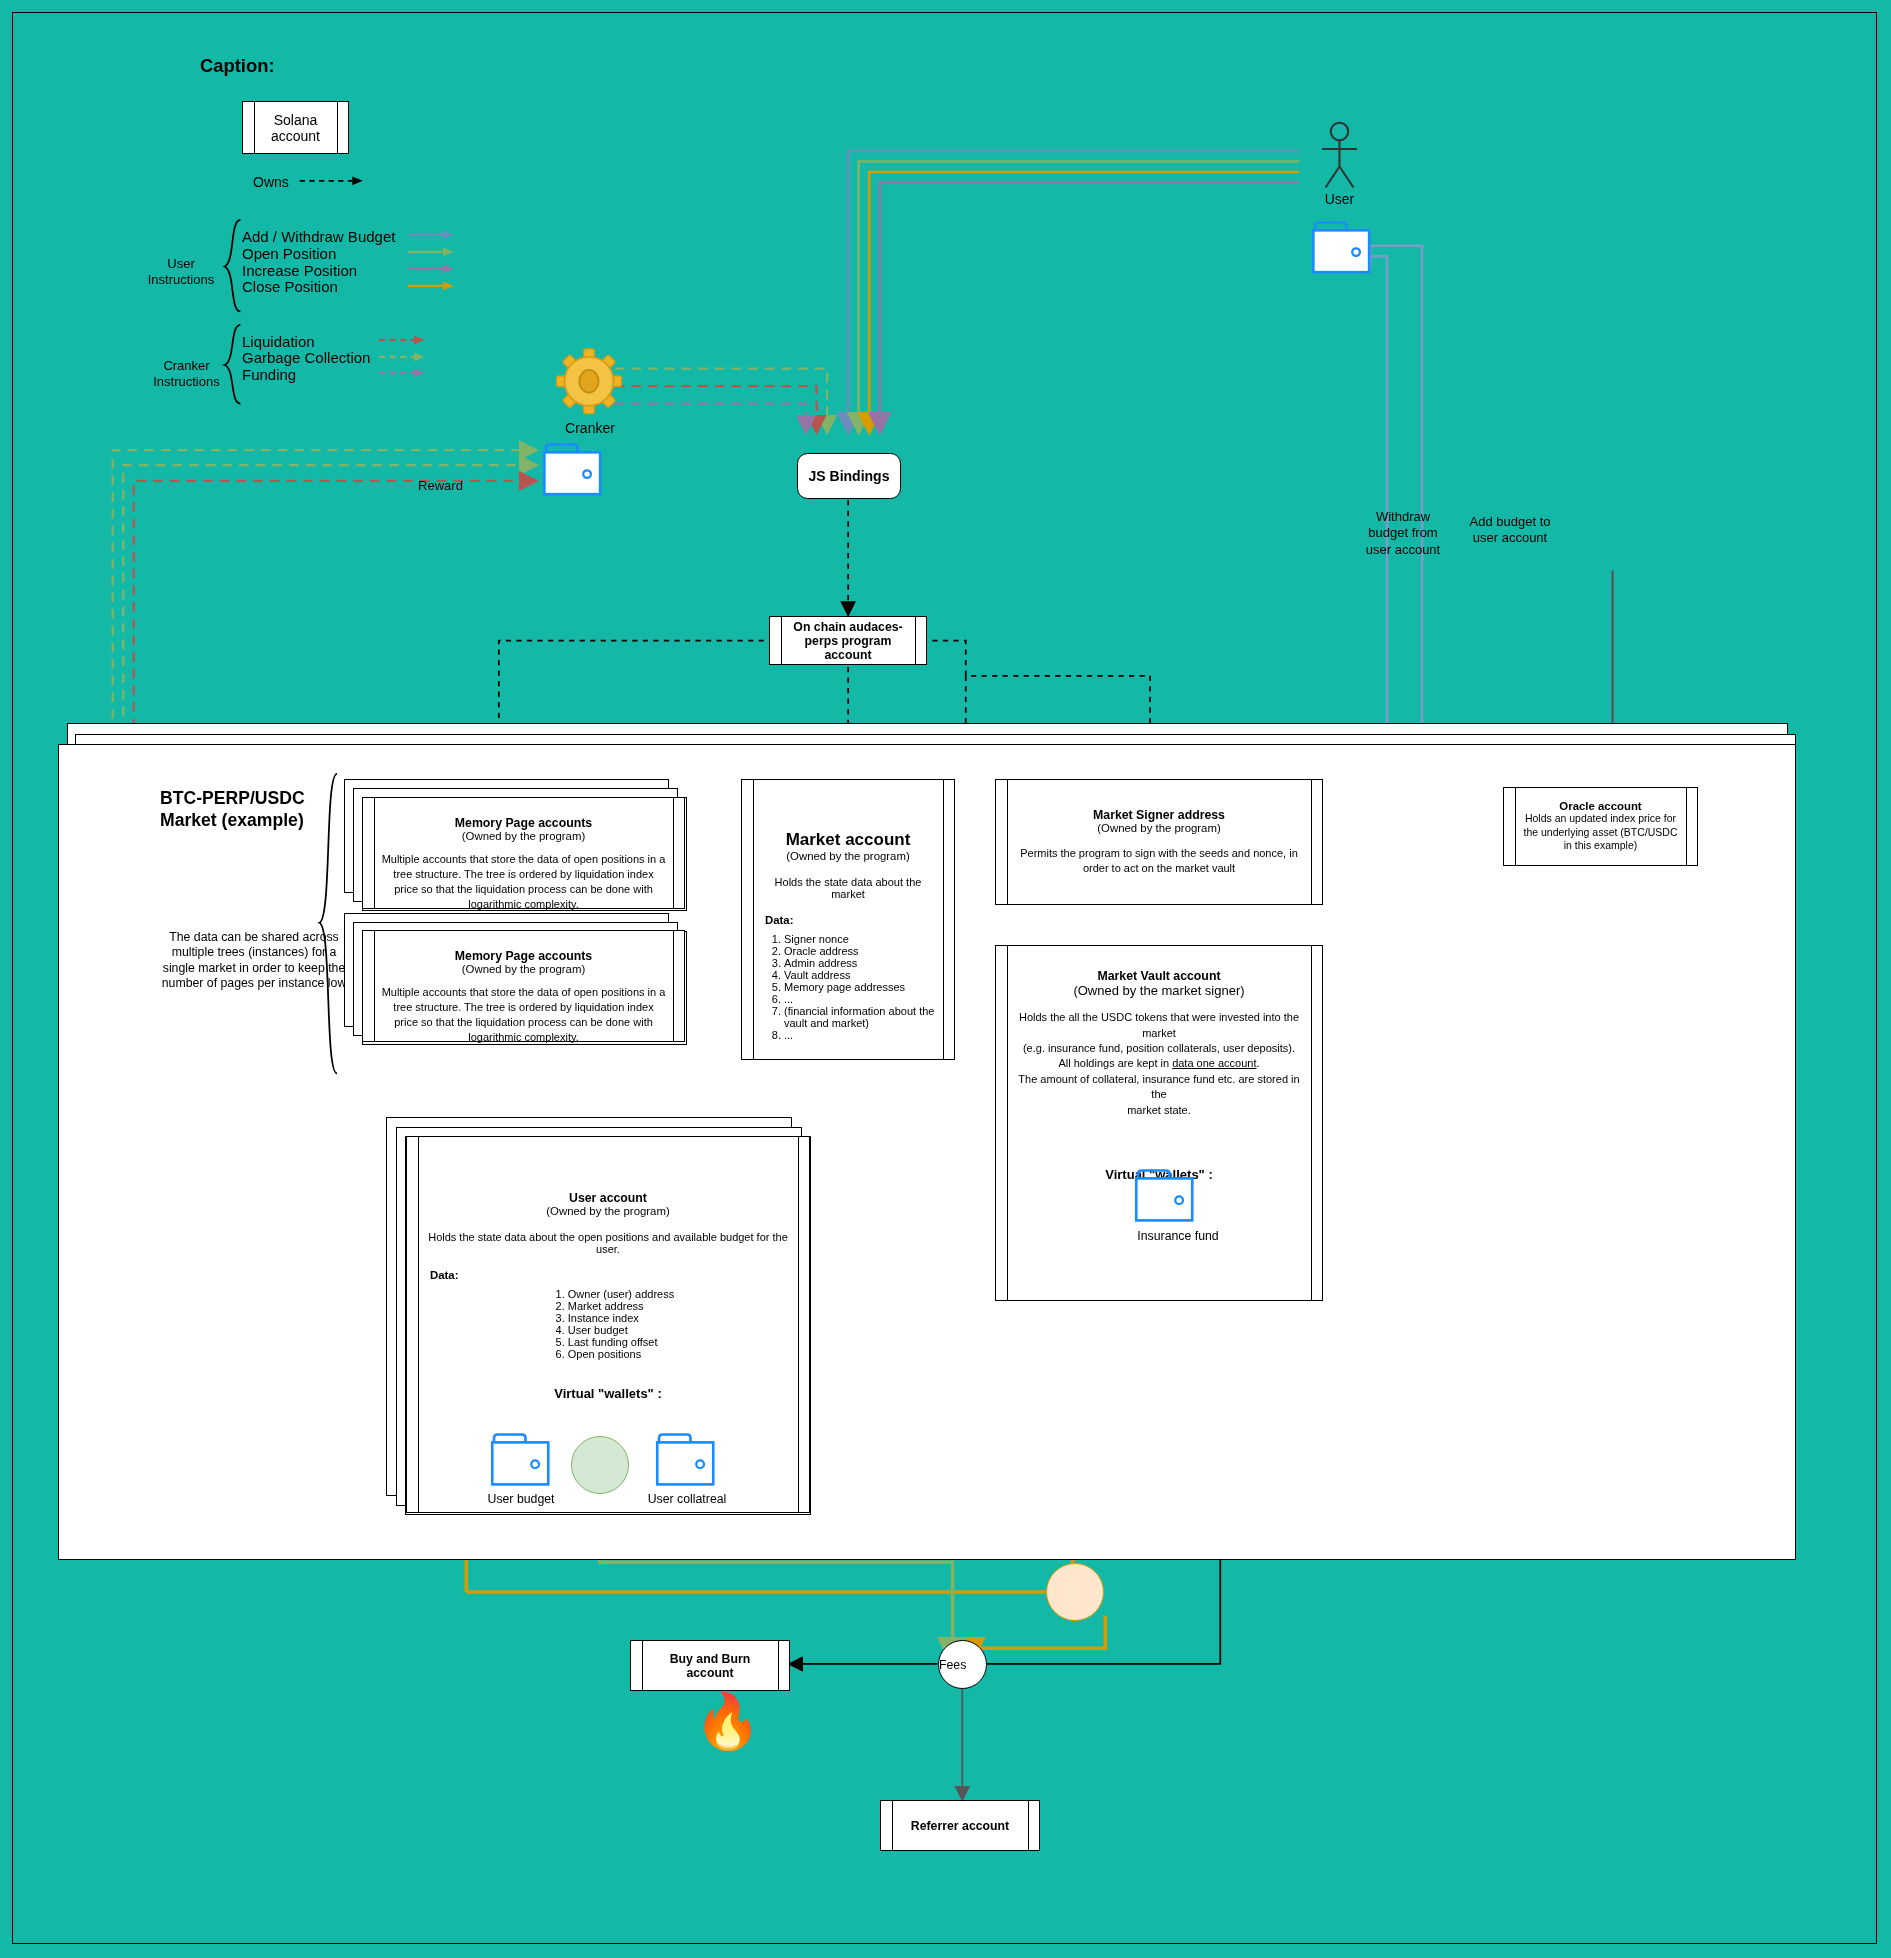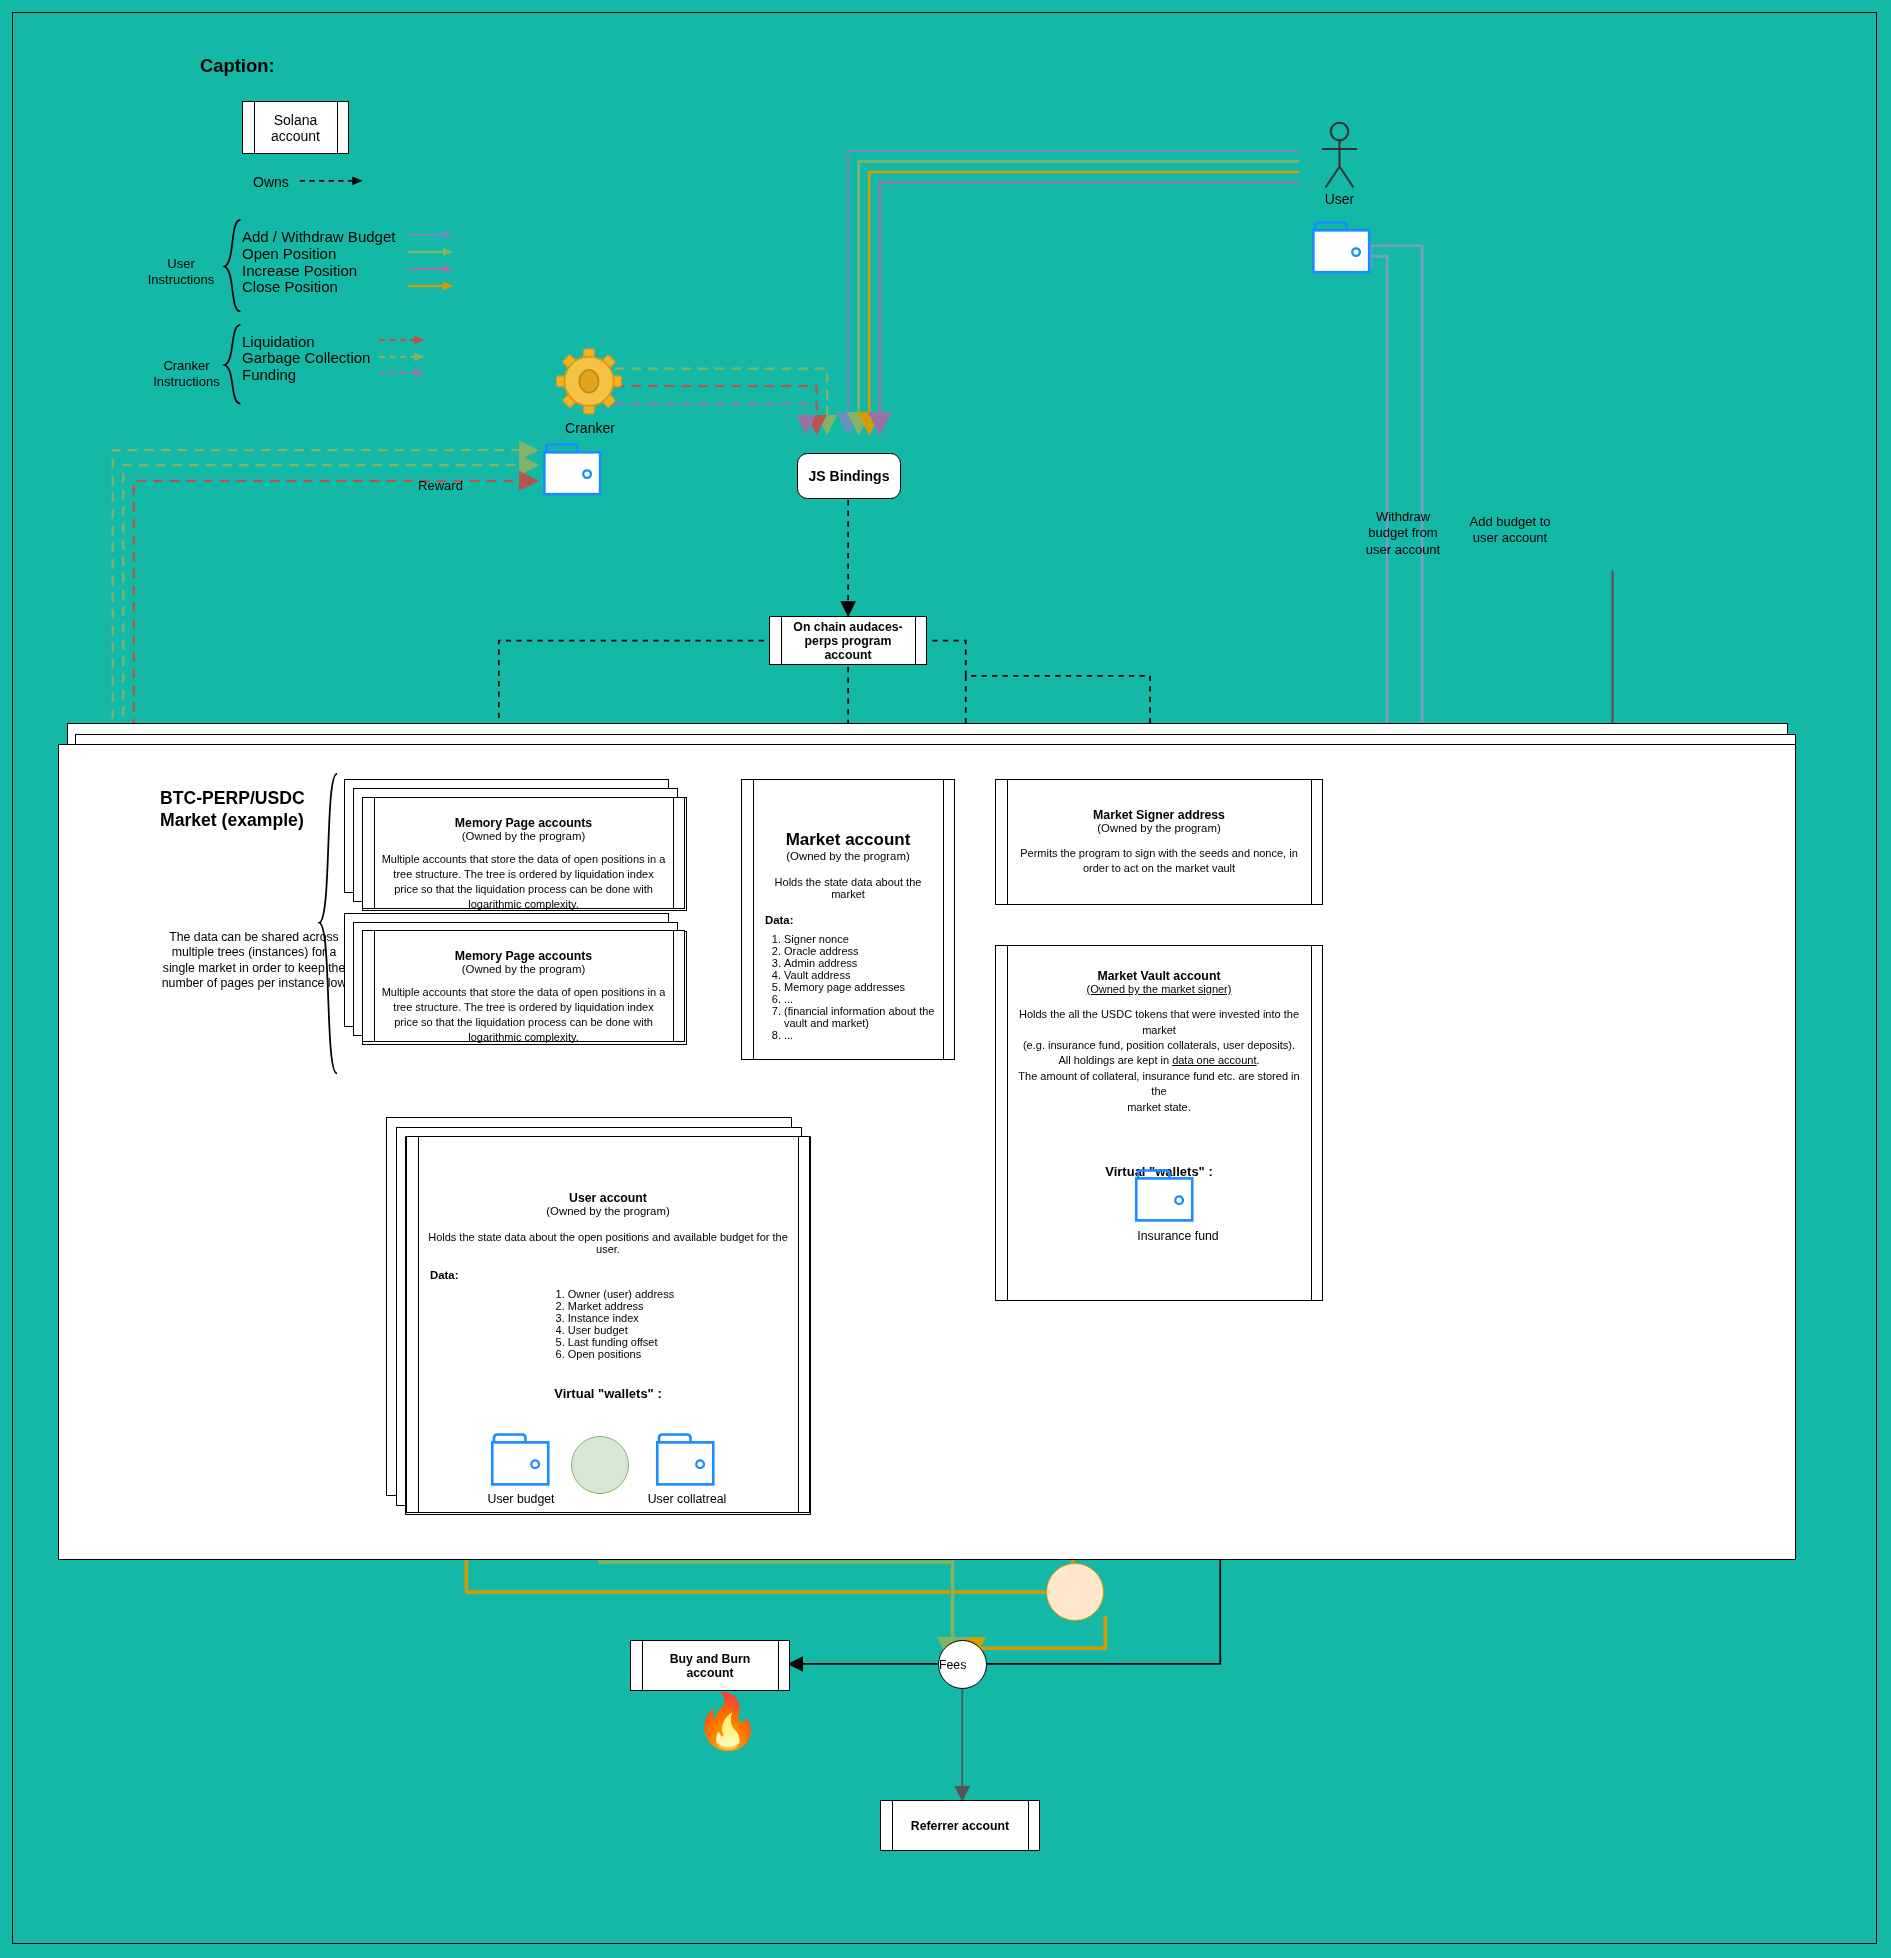--- a/index.html
+++ b/index.html
@@ -328,21 +328,21 @@
       <div class="bold" style="font-size:12.3px;">Market Signer address</div>
       <div style="font-size:11.4px;">(Owned by the program)</div>
       <div style="font-size:11px;margin-top:12.3px;line-height:1.35;">Permits the program to sign with the seeds and nonce, in order to
 act on the market vault</div>
     </div>
   </div>
 
   <div class="acct topal" style="left:995px;top:945px;width:328px;height:356px;">
     <div class="inner" style="padding-top:23px;">
       <div class="bold" style="font-size:12.3px;">Market Vault account</div>
-      <div style="font-size:11px;text-decoration:underline;">(Owned by the market signer)</div>
+      <div style="font-size:13px;">(Owned by the market signer)</div>
       <div style="font-size:11px;margin-top:12.3px;line-height:1.4;">
         <div>Holds the all the USDC tokens that were invested into the market</div>
         <div>(e.g. insurance fund, position collaterals, user deposits).</div>
         <div>
           <span>All holdings are kept in </span><span style="text-decoration:underline;">data one account</span><span>.</span>
         </div>
         <div style="white-space:pre-wrap;">The amount of collateral, insurance fund etc. are stored in the
 market state.</div>
       </div>
       <div class="bold" style="font-size:13px;margin-top:49px;">Virtual "wallets" :</div>
@@ -390,20 +390,28 @@
 
   <svg class="abs" style="left:650px;top:1431px;width:74px;height:63px;" viewBox="0 0 84 72" width="74" height="63">
     <path d="M10,14 L10,8 Q10,4 14,4 L42,4 Q46,4 46,8 L46,14" fill="none" stroke="#1a8cff" stroke-width="3"></path>
     <rect x="8" y="13" width="64" height="48" fill="#fff" stroke="#1a8cff" stroke-width="3"></rect>
     <circle cx="57" cy="38" r="4.4" fill="none" stroke="#1a8cff" stroke-width="2.6"></circle>
   </svg>
   <div class="txt ctr" style="left:629px;top:1492px;width:116px;font-size:12.3px;">User collatreal</div>
 
   <div class="abs" style="left:1046px;top:1563px;width:58px;height:58px;border-radius:50%;background:#ffe6cc;border:1.8px solid #d79b00;"></div>
 
+  <div class="acct" style="left:1503px;top:787px;width:195px;height:79px;">
+    <div class="inner" style="padding:5.3px 1.8px;">
+      <div class="bold" style="font-size:11.4px;">Oracle account</div>
+      <div style="font-size:10.5px;line-height:1.3;">Holds an updated index price for the
+underlying asset (BTC/USDC in this
+example)</div>
+    </div>
+  </div>
 
   <div class="acct" style="left:630px;top:1640px;width:160px;height:51px;">
     <div class="inner bold" style="font-size:12.3px;">Buy and Burn account</div>
   </div>
 
   <div class="abs" style="left:693px;top:1694px;width:70px;height:79px;font-size:54px;line-height:1;text-align:center;">🔥</div>
 
   <div class="abs" style="left:938px;top:1640px;width:49px;height:49px;border-radius:50%;border:1.6px solid #000;background:#fff;display:flex;align-items:center;justify-content:flex-start;font-size:12.3px;">
     <span>Fees</span>
   </div>

